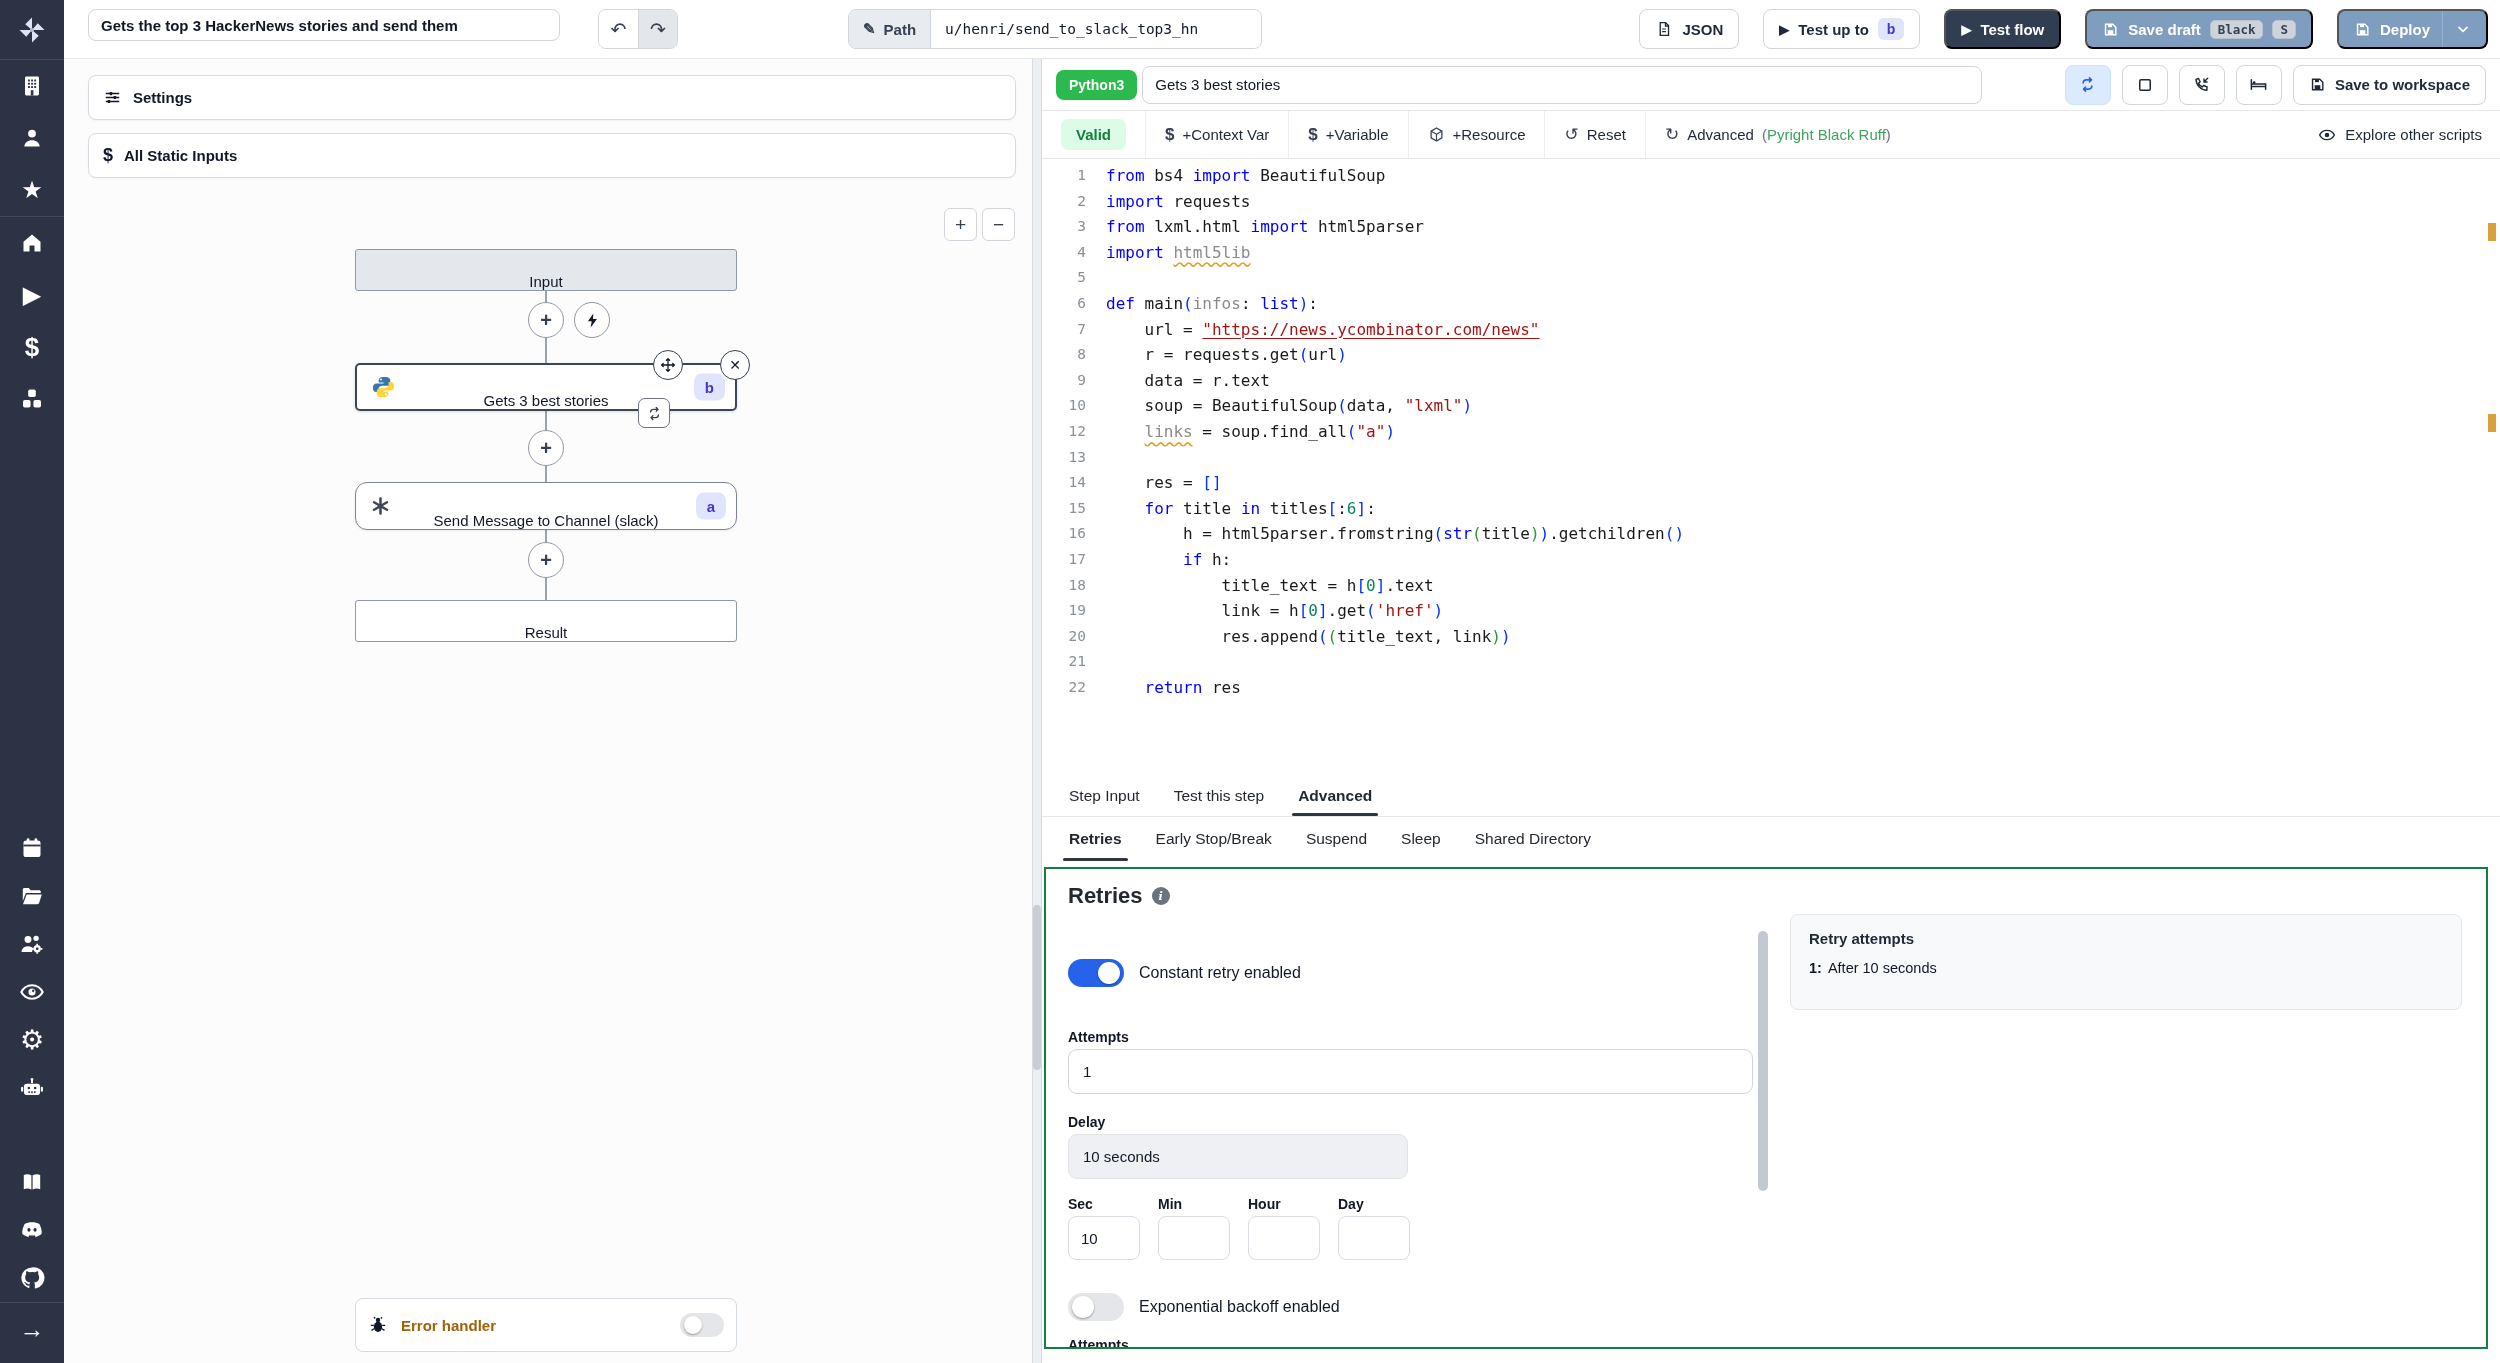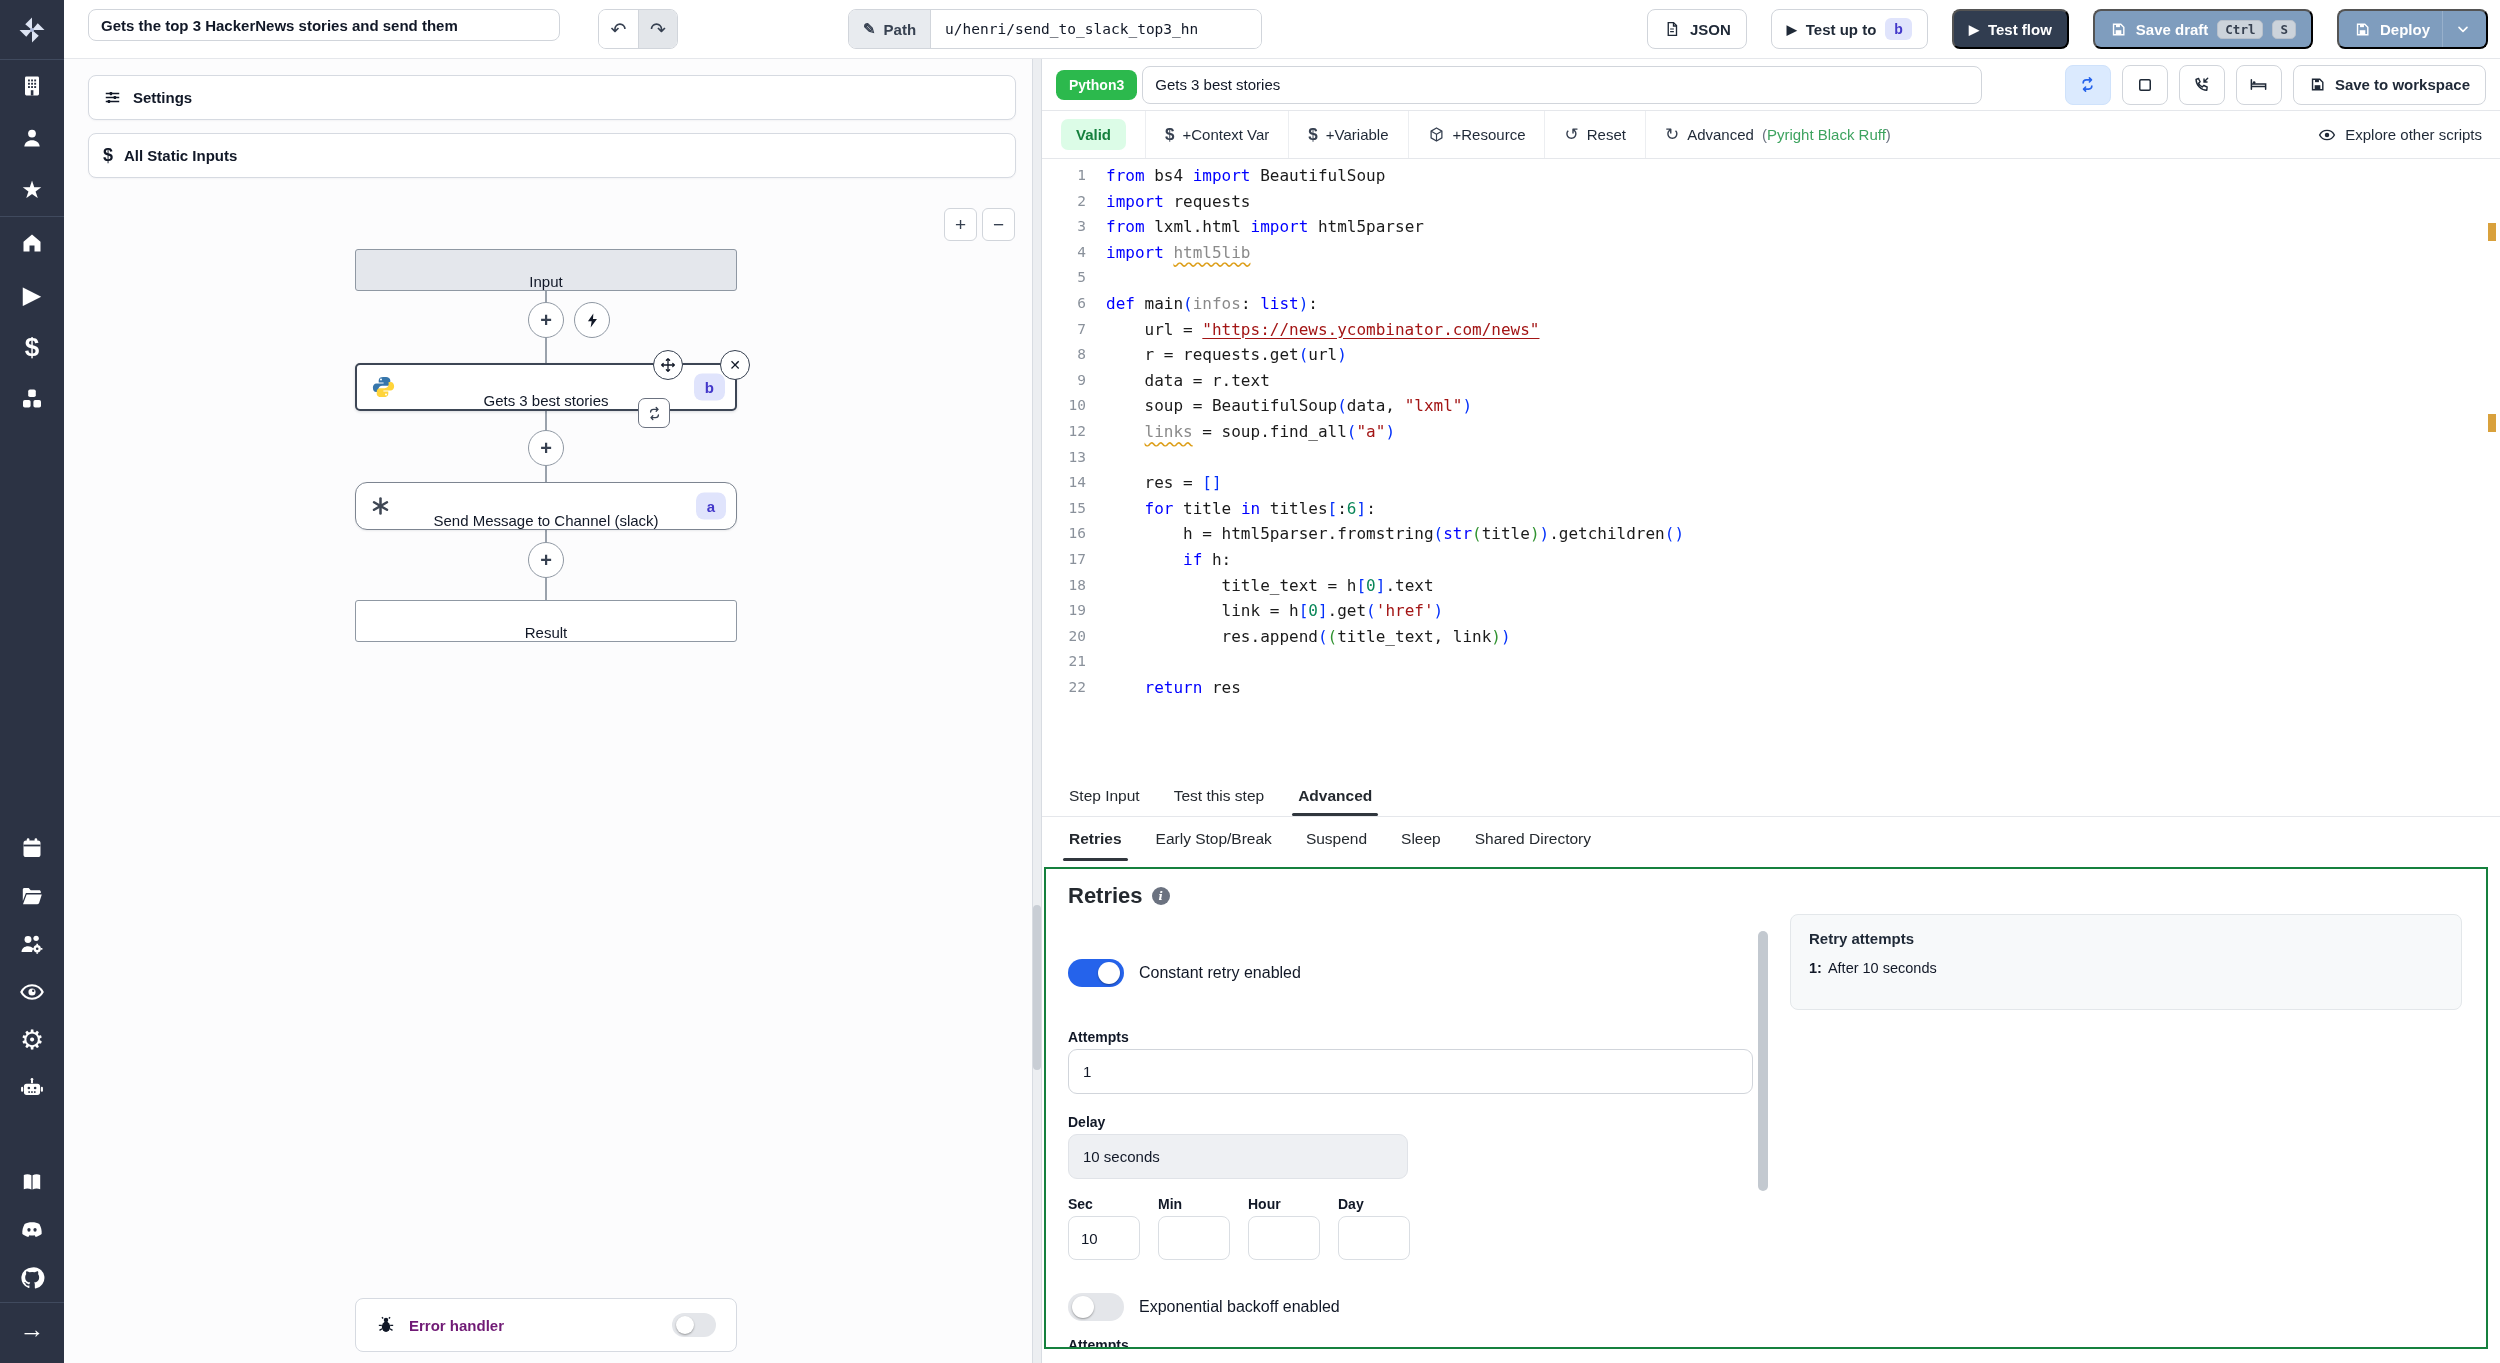--- a/index.html
+++ b/index.html
@@ -67,21 +67,21 @@
               border-radius:8px;padding:5px 11px;font-weight:700;font-size:15px}
   .pluscircle{position:absolute;left:173px;width:36px;height:36px;border-radius:50%;background:#fff;border:1.5px solid #8f98a3;
               display:flex;align-items:center;justify-content:center;font-size:20px;font-weight:600;color:#374151}
   .boltcircle{position:absolute;left:219px;top:53px;width:36px;height:36px;border-radius:50%;background:#fff;border:1.5px solid #8f98a3;
               display:flex;align-items:center;justify-content:center}
   .ctrl-circle{position:absolute;width:30px;height:30px;border-radius:50%;background:#fff;border:1.8px solid #374151;
                display:flex;align-items:center;justify-content:center;font-size:14px;color:#111827;z-index:3}
   .loop-chip{position:absolute;left:283px;top:149px;width:32px;height:30px;border-radius:7px;background:#fff;border:1.5px solid #6b7280;
              display:flex;align-items:center;justify-content:center;z-index:3;color:#374151}
   .error-bar{position:absolute;left:291px;top:1239px;width:382px;height:54px;background:#fff;border:1px solid var(--border);
-             border-radius:8px;display:flex;align-items:center;gap:13px;padding:0 20px;font-weight:700;font-size:15px;color:#701a75}
+             border-radius:8px;display:flex;align-items:center;gap:13px;padding:0 12px;font-weight:700;font-size:15px;color:#a16207}
   .switch{width:56px;height:28px;border-radius:14px;position:relative;flex-shrink:0}
   .switch .knob{position:absolute;top:3px;width:22px;height:22px;border-radius:50%;background:#fff;box-shadow:0 1px 2px rgba(0,0,0,.35)}
   .switch.on{background:var(--accent)}.switch.on .knob{right:4px}
   .switch.off{background:#e4e6ea}.switch.off .knob{left:4px}
   .switch.small{width:44px;height:24px;margin-left:auto}
   .switch.small .knob{width:18px;height:18px}
 
   
   .editor-panel{flex:1;display:flex;flex-direction:column;background:#fff;min-width:0}
   .ed-header{height:52px;display:flex;align-items:center;gap:5px;padding:0 14px;border-bottom:1px solid var(--border-lt);flex-shrink:0}
@@ -324,21 +324,21 @@
           <span style="font-size:13px">▶</span>
           <span>Test flow</span>
         </button>
         <button class="btn btn-blue">
           <svg width="17" height="17" viewBox="0 0 24 24">
               <path d="M5 4.5h10.2l4.3 4.3V19.5H5z" fill="none" stroke="#fff" stroke-width="2"></path>
               <rect x="8.5" y="4.5" width="5.5" height="4.2" fill="#fff"></rect>
               <rect x="8" y="13" width="8" height="6.5" fill="#fff"></rect>
             </svg>
           <span>Save draft</span>
-          <span class="kbd">Ctrl</span>
+          <span class="kbd">Black</span>
           <span class="kbd">S</span>
         </button>
         <button class="btn btn-blue">
           <svg width="17" height="17" viewBox="0 0 24 24">
               <path d="M5 4.5h10.2l4.3 4.3V19.5H5z" fill="none" stroke="#fff" stroke-width="2"></path>
               <rect x="8.5" y="4.5" width="5.5" height="4.2" fill="#fff"></rect>
               <rect x="8" y="13" width="8" height="6.5" fill="#fff"></rect>
             </svg>
           <span>Deploy</span>
           <span class="deploy-div"></span>

